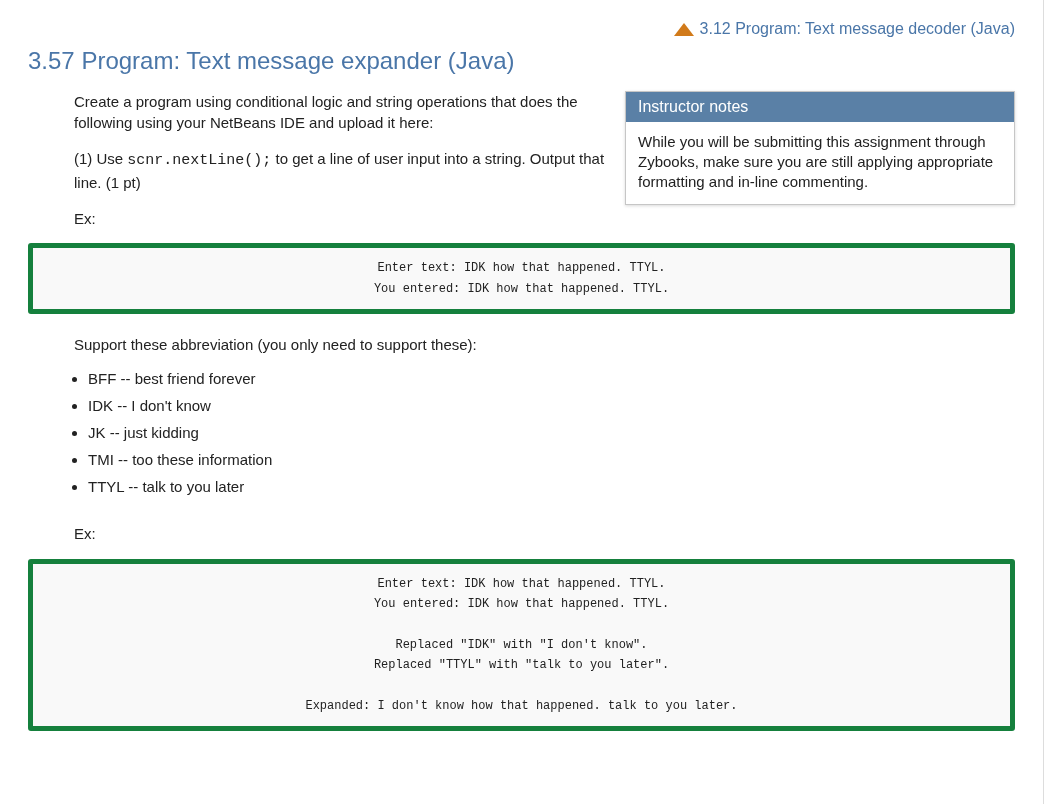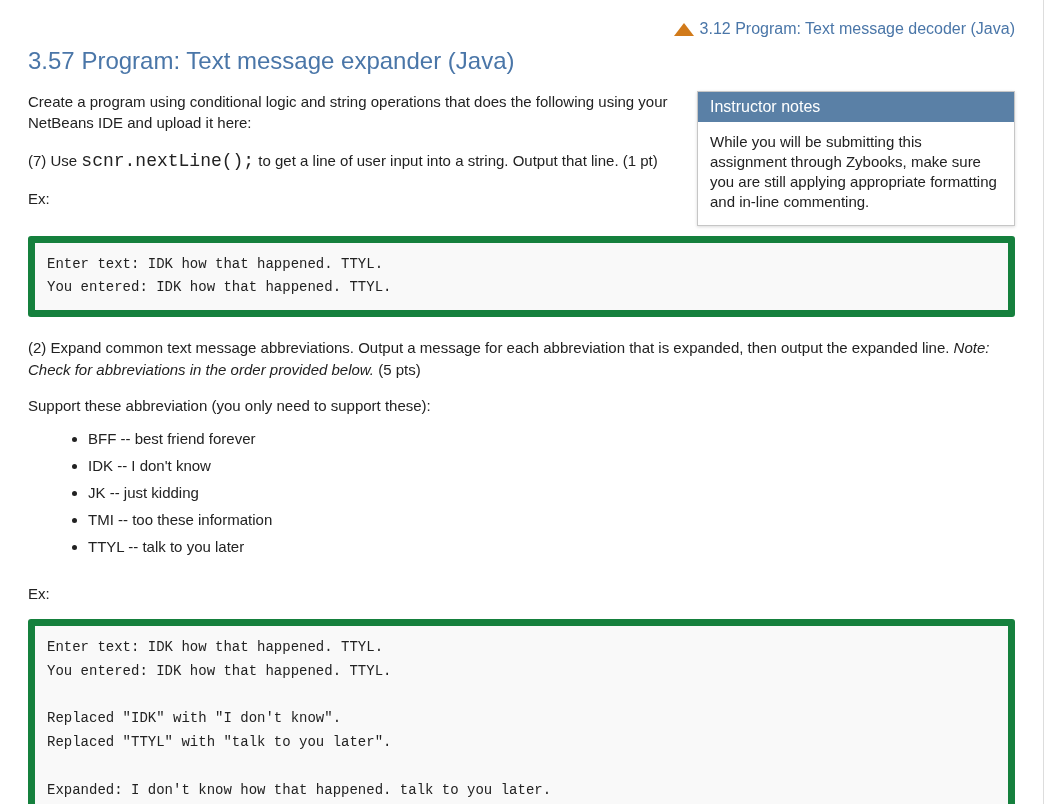--- a/index.html
+++ b/index.html
@@ -43,21 +43,21 @@
       border-bottom: 13px solid #d17a1a;
     }
     h1.page-title {
       color: #4a76a8;
       font-weight: 500;
       font-size: 24px;
       margin-bottom: 16px;
     }
     .instructor-box {
       float: right;
-      width: 318px;
+      width: 390px;
       border: 1px solid #c6c6c6;
       margin-left: 20px;
       margin-bottom: 10px;
       box-shadow: 0 1px 3px rgba(0,0,0,0.15);
       background: #fff;
     }
     .instructor-header {
       background: #5a80a6;
       color: #fff;
       padding: 6px 12px;
@@ -65,37 +65,39 @@
     }
     .instructor-body {
       padding: 10px 12px 12px 12px;
       font-size: 15px;
       line-height: 1.35;
       color: #222;
     }
     p {
       margin-bottom: 14px;
       line-height: 1.45;
+      margin-left: 46px;
     }
     code.inline {
       font-family: "Courier New", Courier, monospace;
-      font-size: 18px;
+      font-size: 15px;
     }
     .codeblock {
       background: #f9f9f9;
-      border: 7px solid #15803d;
+      border: 5px solid #15803d;
       border-radius: 3px;
       padding: 10px 12px;
       font-family: "Courier New", Courier, monospace;
-      font-size: 14px;
+      font-size: 12px;
       white-space: pre;
       line-height: 1.7;
       margin-bottom: 20px;
       clear: both;
       color: #222;
+      text-align: center;
     }
     ul.abbrev {
       list-style: disc;
       margin-left: 60px;
       margin-bottom: 28px;
     }
     ul.abbrev li {
       margin-bottom: 10px;
     }
     em {
@@ -118,33 +120,30 @@
   <h1 class="page-title">3.57 Program: Text message expander (Java)</h1>
 
   <div class="instructor-box">
     <div class="instructor-header">Instructor notes</div>
     <div class="instructor-body">While you will be submitting this assignment through Zybooks, make sure you are still applying appropriate formatting and in-line commenting.</div>
   </div>
 
   <p>Create a program using conditional logic and string operations that does the following using your NetBeans IDE and upload it here:</p>
 
   <p>
-    <span>(7) Use </span><code class="inline">scnr.nextLine();</code><span> to get a line of user input into a string. Output that line. (1 pt)</span>
+    <span>(1) Use </span><code class="inline">scnr.nextLine();</code><span> to get a line of user input into a string. Output that line. (1 pt)</span>
   </p>
 
   <p>Ex:</p>
 
   <div class="clear"></div>
 
   <div class="codeblock">Enter text: IDK how that happened. TTYL.
 You entered: IDK how that happened. TTYL.</div>
 
-  <p>
-    <span>(2) Expand common text message abbreviations. Output a message for each abbreviation that is expanded, then output the expanded line. </span><em>Note: Check for abbreviations in the order provided below.</em><span> (5 pts)</span>
-  </p>
 
   <p>Support these abbreviation (you only need to support these):</p>
 
   <ul class="abbrev">
     <li>BFF -- best friend forever</li>
     <li>IDK -- I don't know</li>
     <li>JK -- just kidding</li>
     <li>TMI -- too these information</li>
     <li>TTYL -- talk to you later</li>
   </ul>

